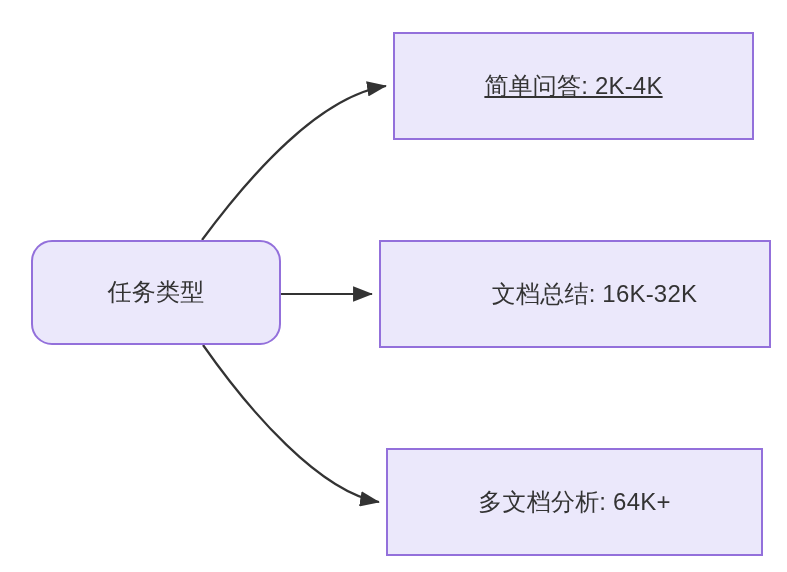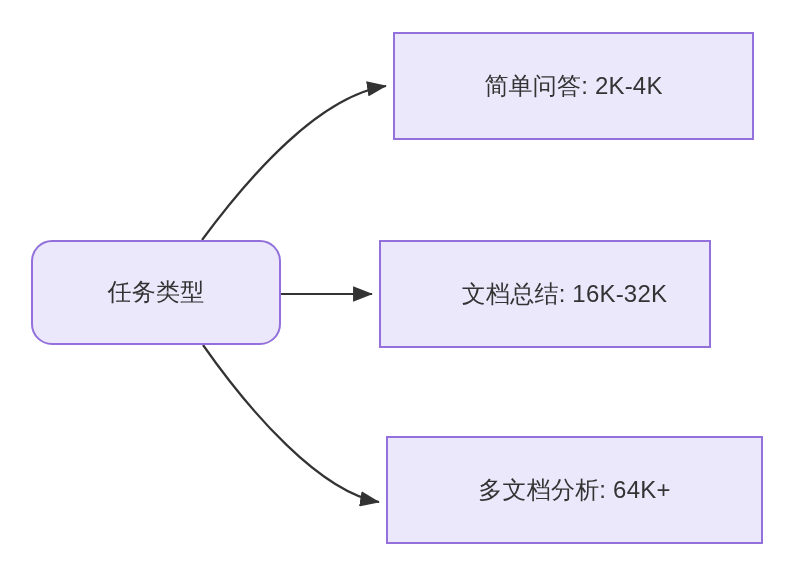--- a/index.html
+++ b/index.html
@@ -41,23 +41,23 @@
     line-height: 1.2;
     letter-spacing: 0.2px;
     white-space: nowrap;
     text-align: center;
   }
   .node-label {
     display: block;
   }
   
   #node-root      { left: 31px;  top: 240px; width: 250px; height: 105px; border-radius: 21px; }
-  #node-simple-qa { left: 393px; top: 32px;  width: 361px; height: 108px; }
-  #node-doc-sum   { left: 379px; top: 240px; width: 332px; height: 108px; padding-left: 39px; }
-  #node-multi-doc { left: 386px; top: 436px; width: 377px; height: 108px; }
+  #node-simple-qa { left: 393px; top: 32px;  width: 361px; height: 108px; text-decoration: underline; }
+  #node-doc-sum   { left: 379px; top: 240px; width: 392px; height: 108px; padding-left: 39px; }
+  #node-multi-doc { left: 386px; top: 448px; width: 377px; height: 108px; }
 </style>
 </head>
 <body>
 
 <div id="diagram">
 
   <svg id="edge-layer" viewBox="0 0 787 572">
     <defs>
       <marker id="arrowhead" markerWidth="9" markerHeight="7" refX="8.6" refY="3.5" orient="auto" markerUnits="strokeWidth">
         <path d="M0,0 L9,3.5 L0,7 z" fill="#333333"></path>

